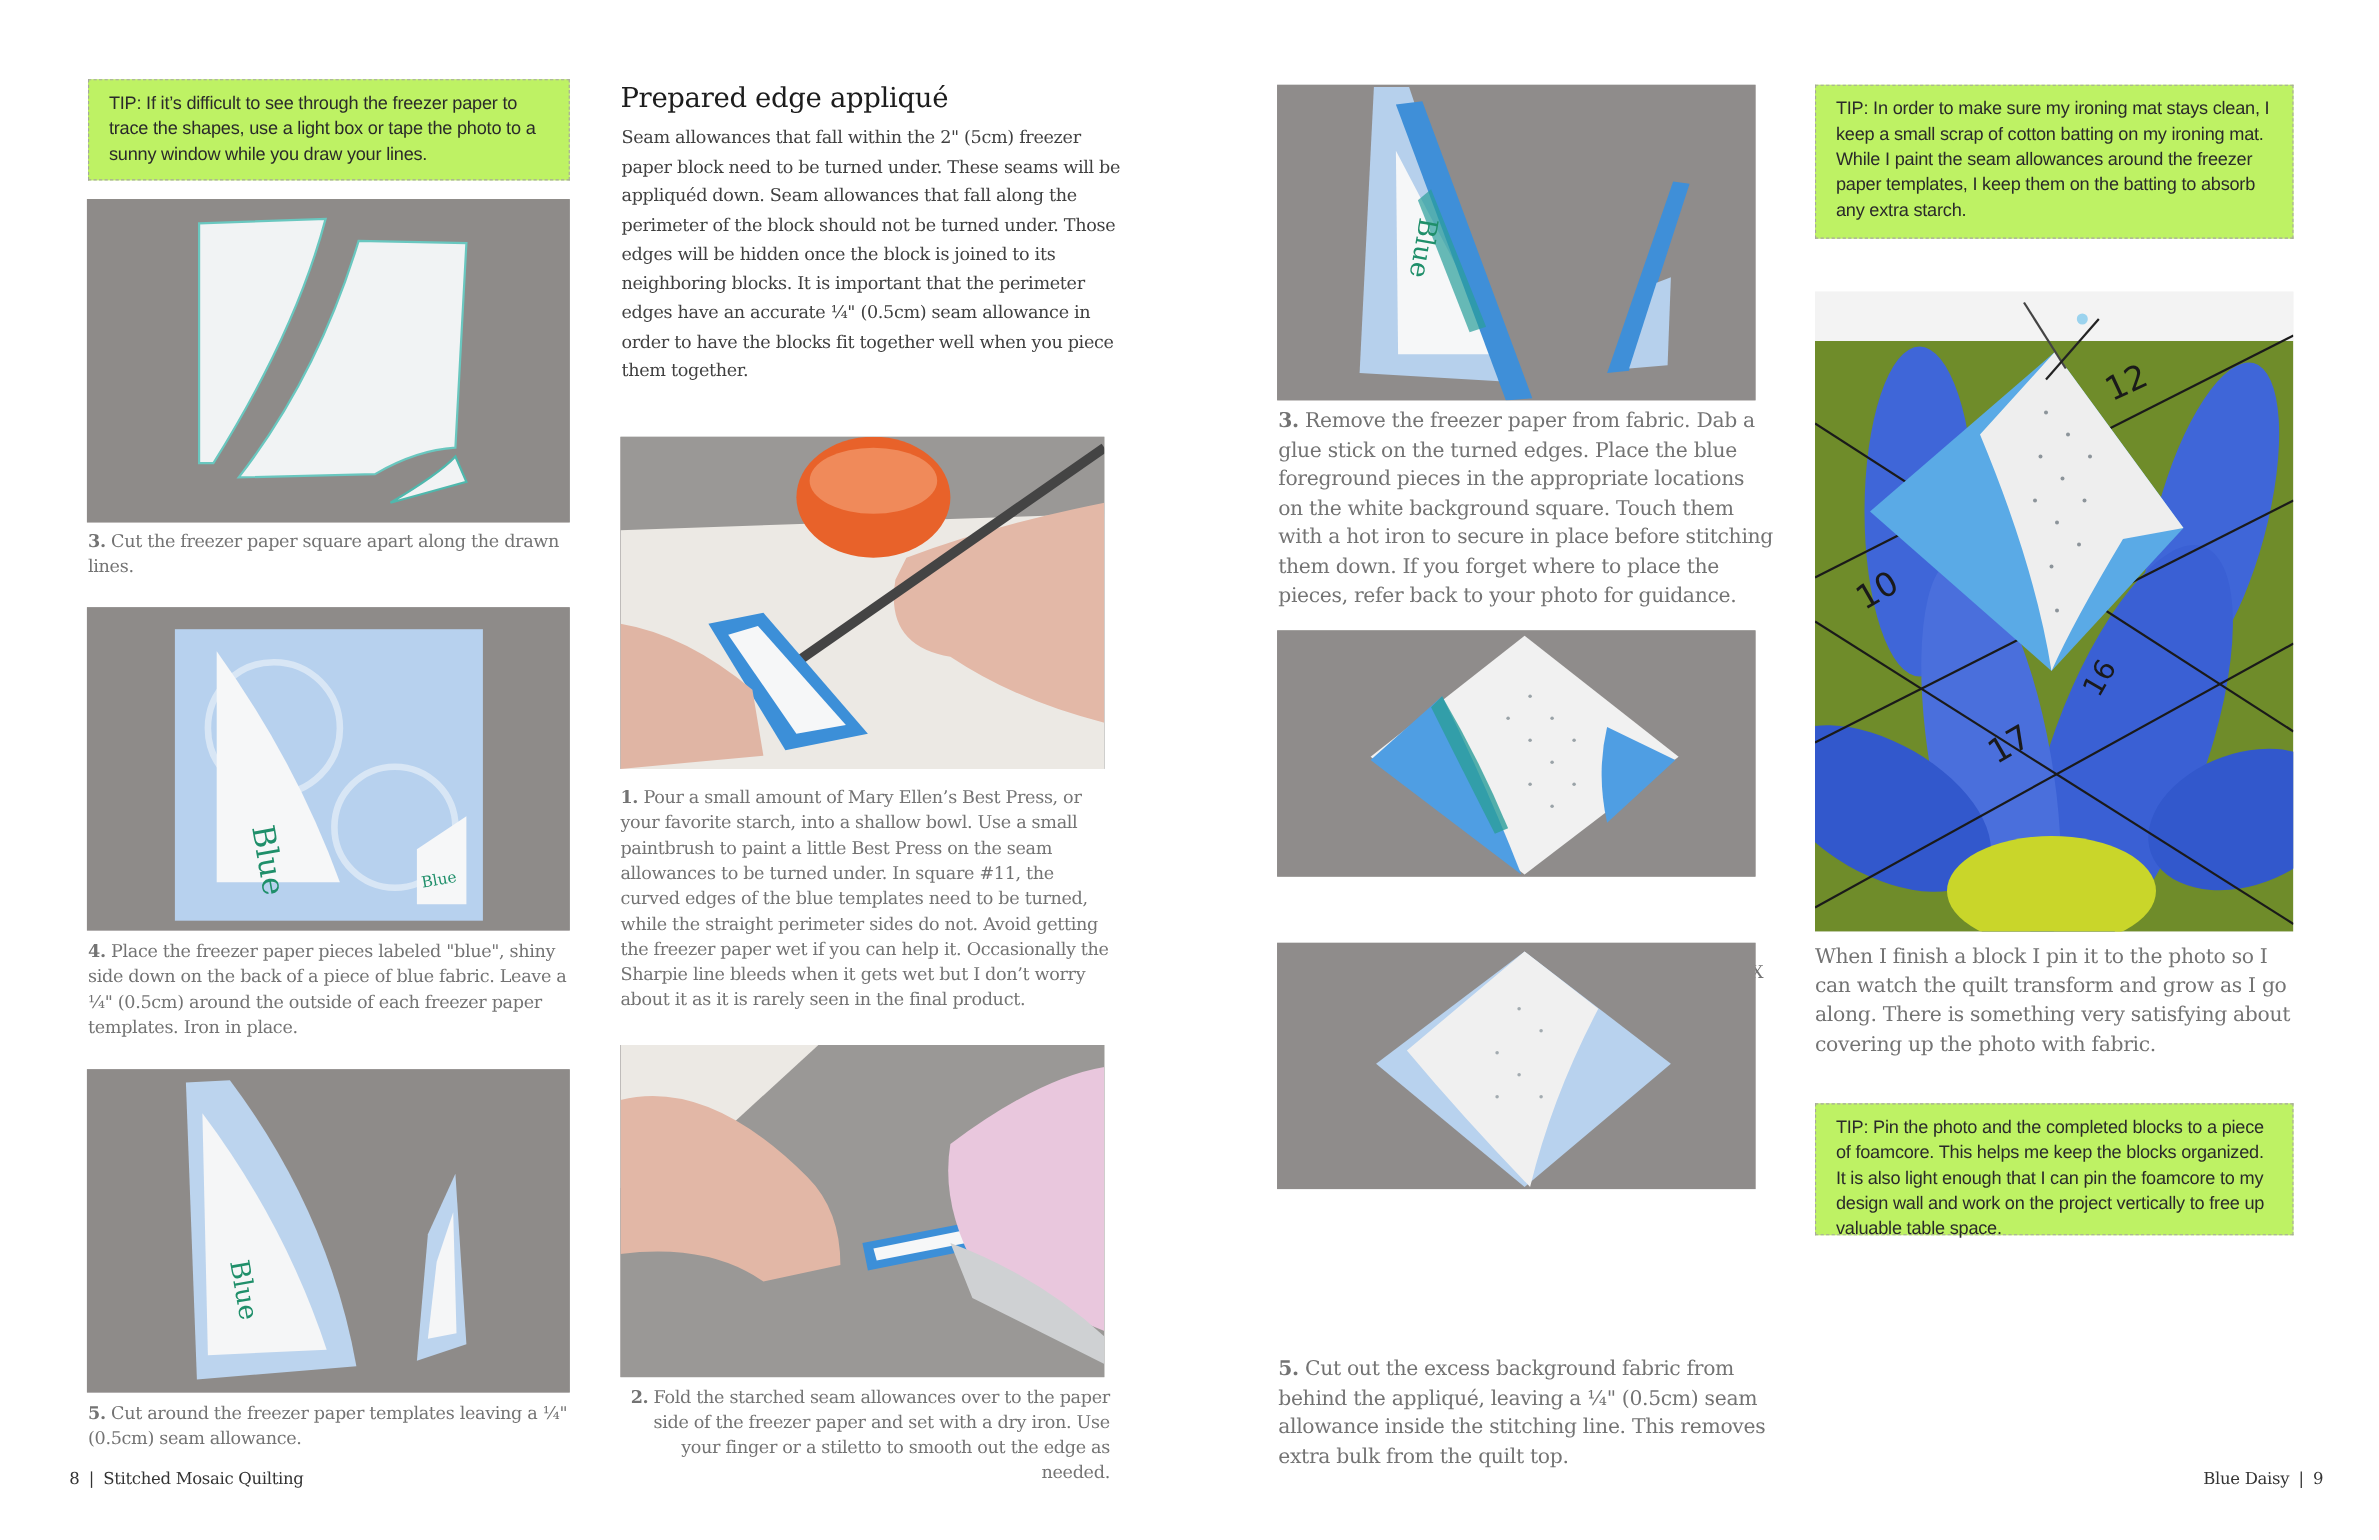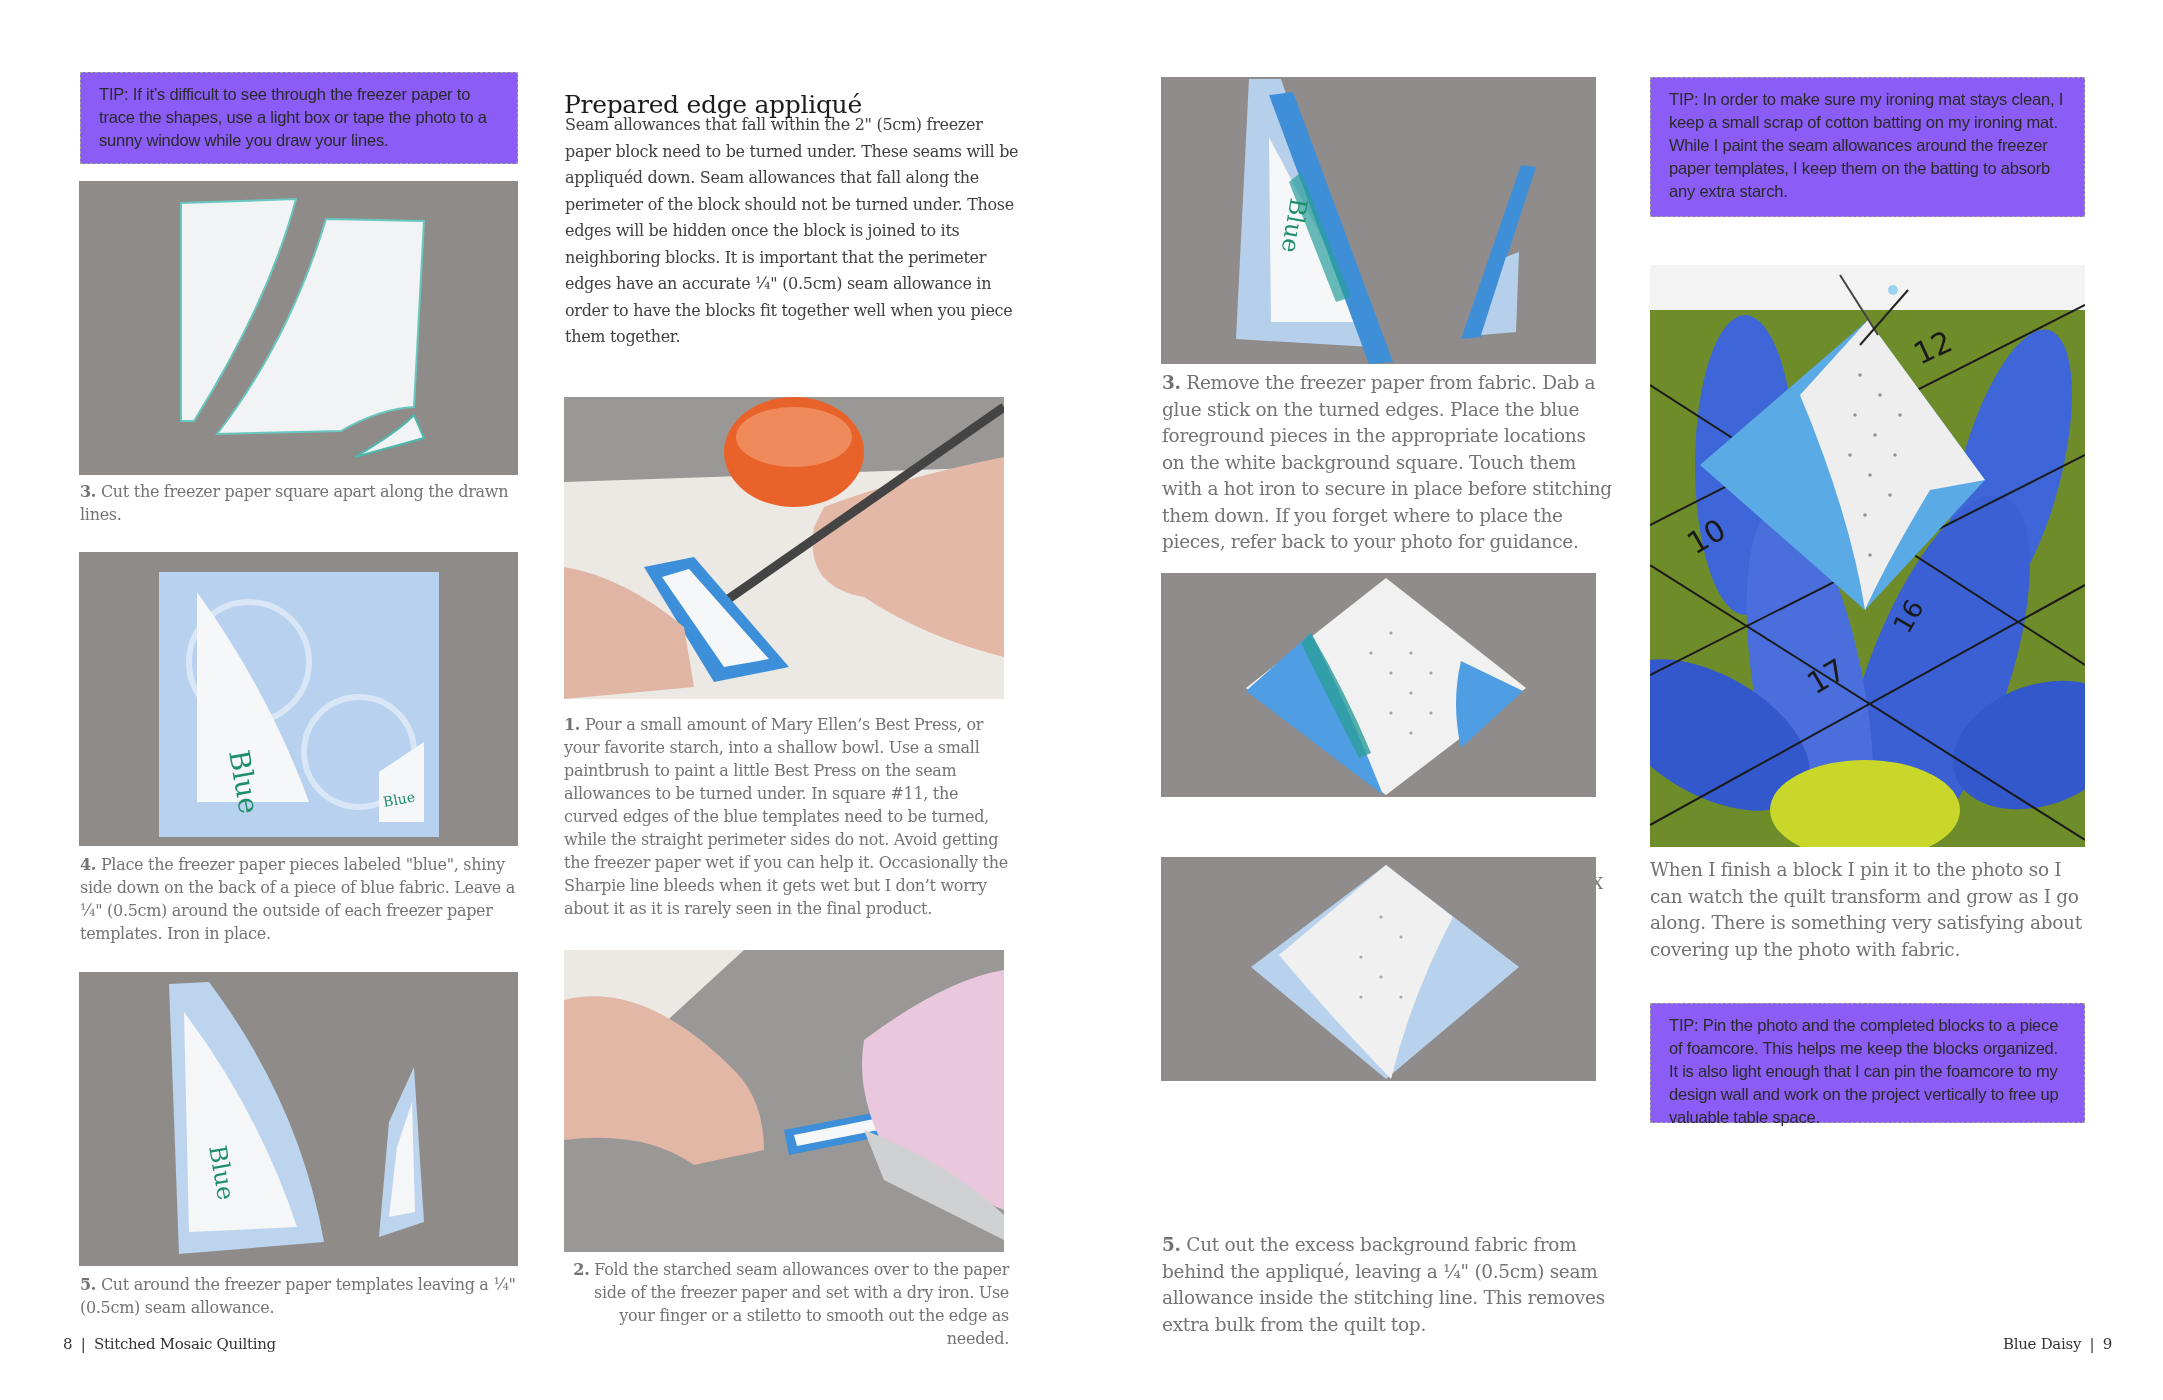--- a/index.html
+++ b/index.html
@@ -1,18 +1,18 @@
 <!DOCTYPE html>
 <html><head>
 <meta charset="utf-8">
 <style>
   html, body { margin: 0; padding: 0; background: #ffffff; }
   body { width: 2163px; height: 1400px; position: relative; overflow: hidden;
          font-family: "DejaVu Serif", "Liberation Serif", serif; color: #1f1f1f; }
-  .tip { position: absolute; background: #8b5cf6; border: 1.5px dashed #a7a79e;
+  .tip { position: absolute; background: #bef264; border: 1.5px dashed #a7a79e;
          box-sizing: border-box; padding: 10px 18px 10px 18px;
          font-family: "Liberation Sans", "DejaVu Sans", sans-serif; font-size: 16.5px;
          line-height: 23px; color: #2a2a2a; letter-spacing: -0.2px; }
   .photo { position: absolute; overflow: hidden; background: #8d8a88; }
   .photo svg { width: 100%; height: 100%; display: block; }
   .cap { position: absolute; font-size: 16px; line-height: 23px; color: #737373; letter-spacing: -0.3px; }
   .body-text { position: absolute; font-size: 16px; line-height: 26.5px; color: #404040; letter-spacing: -0.3px; }
   .h2 { position: absolute; font-size: 25px; line-height: 30px; color: #1c1c1c; letter-spacing: -0.3px; }
   .footer { position: absolute; font-size: 15px; line-height: 18px; color: #333; letter-spacing: -0.3px;
             font-family: "DejaVu Serif", serif; }
@@ -65,21 +65,21 @@
       <path d="M310 150 L335 95 L345 250 L300 265 Z" fill="#bcd4ee"></path>
       <path d="M318 175 L333 130 L336 240 L310 245 Z" fill="#f5f6f7"></path>
       <text x="130" y="175" transform="rotate(80 130 175)" font-family="DejaVu Serif, serif" font-size="24" fill="#1f8f6a">Blue</text>
     </svg>
   </div>
   <div class="cap" style="left:80px; top:1273px; width:440px;">
     <span class="num">5.</span>
     <span>Cut around the freezer paper templates leaving a ¼" (0.5cm) seam allowance.</span>
   </div>
 
-  <div class="h2" style="left:564px; top:90px;">Prepared edge appliqué</div>
+  <div class="h2" style="left:564px; top:74px;">Prepared edge appliqué</div>
   <div class="body-text" style="left:565px; top:112px; width:455px;">Seam allowances that fall within the 2" (5cm) freezer paper block need to be turned under. These seams will be appliquéd down. Seam allowances that fall along the perimeter of the block should not be turned under. Those edges will be hidden once the block is joined to its neighboring blocks. It is important that the perimeter edges have an accurate ¼" (0.5cm) seam allowance in order to have the blocks fit together well when you piece them together.</div>
 
   <div class="photo" style="left:564px; top:397px; width:440px; height:302px;">
     <svg viewBox="0 0 440 302">
       <rect width="440" height="302" fill="#9a9896"></rect>
       <path d="M0 85 L440 70 L440 302 L0 302 Z" fill="#ece9e4"></path>
       <ellipse cx="230" cy="55" rx="70" ry="55" fill="#e8622a"></ellipse>
       <ellipse cx="230" cy="40" rx="58" ry="30" fill="#f08a5a"></ellipse>
       <path d="M260 110 Q340 80 440 60 L440 260 Q360 240 300 200 Q240 190 250 130 Z" fill="#e3b8a7"></path>
       <line x1="160" y1="205" x2="440" y2="10" stroke="#444" stroke-width="9"></line>

